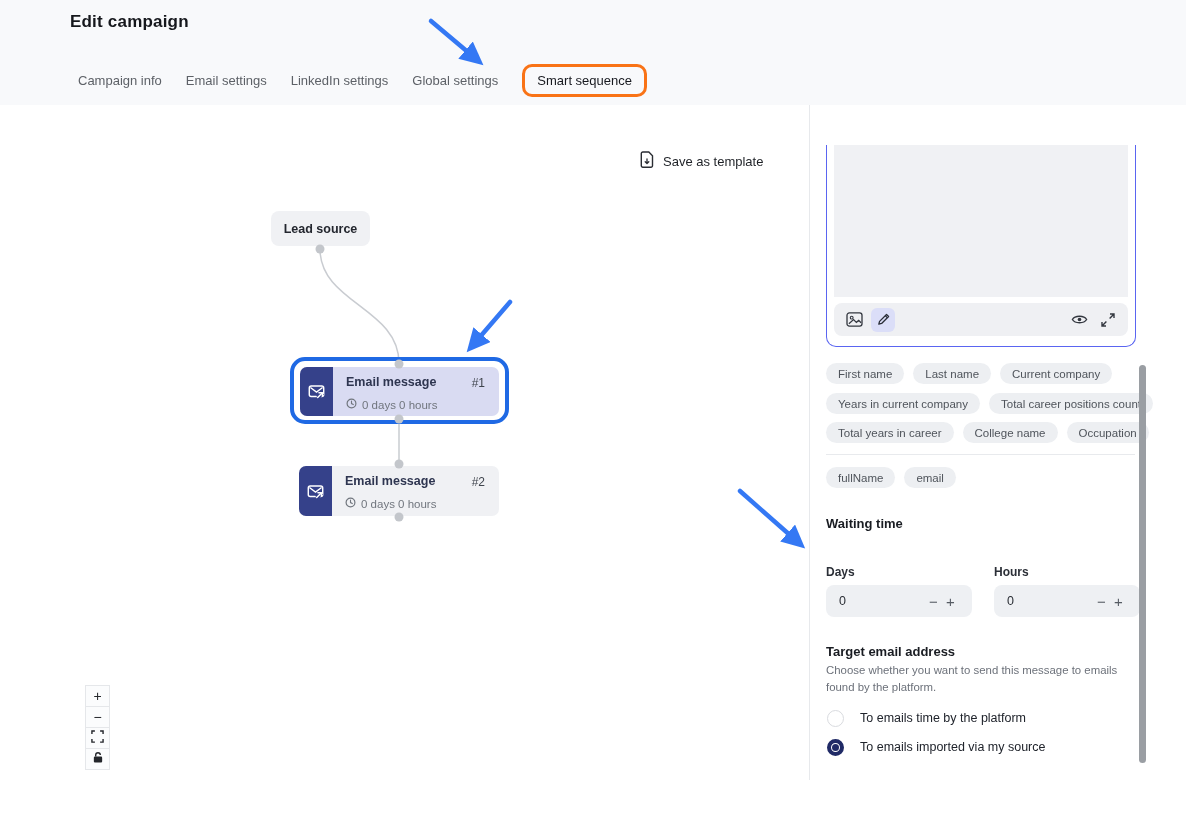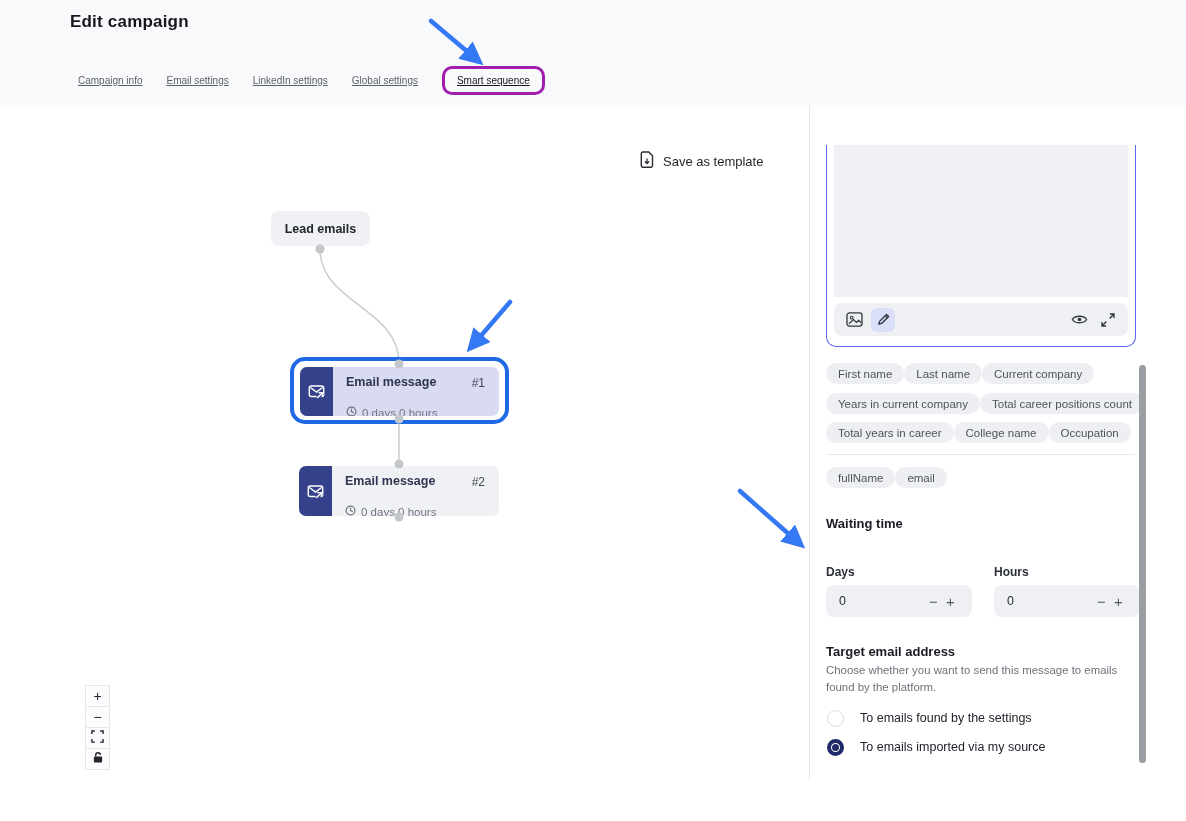--- a/index.html
+++ b/index.html
@@ -4,61 +4,61 @@
 <style>
   * { margin:0; padding:0; box-sizing:border-box; }
   html,body { width:1186px; height:821px; overflow:hidden; background:#fff;
     font-family:"Liberation Sans", sans-serif; }
   .stage { position:relative; width:1186px; height:821px; background:#fff; overflow:hidden; }
 
   
   .header { position:absolute; left:0; top:0; width:1186px; height:105px; background:#f8f9fb; }
   .page-title { position:absolute; left:70px; top:12px; font-size:17px; font-weight:bold; color:#15171c; letter-spacing:.2px; }
   .tabs { position:absolute; left:78px; top:62px; height:36px; display:flex; align-items:center; gap:24px; }
-  .tab { font-size:10px; color:#5d6167; white-space:nowrap; cursor:pointer;text-decoration:underline; }
-  .tab.active { color:#17191f; font-weight:500; border:3px solid #a21caf; border-radius:10px; padding:6px 12px; }
+  .tab { font-size:13px; color:#5d6167; white-space:nowrap; cursor:pointer; }
+  .tab.active { color:#17191f; font-weight:500; border:3px solid #f97316; border-radius:10px; padding:6px 12px; }
 
   
   .save-btn { position:absolute; left:640px; top:151px; display:flex; align-items:center; gap:9px;
     font-size:13px; font-weight:500; color:#1e2126; cursor:pointer; }
   .divider-v { position:absolute; left:809px; top:105px; width:1px; height:675px; background:#e7e9ec; }
 
   .flow-svg { position:absolute; left:0; top:0; z-index:1; pointer-events:none; }
   .node-lead { position:absolute; left:271px; top:211px; width:99px; height:35px; background:#f0f1f4;
     border-radius:8px; display:flex; align-items:center; justify-content:center;
     font-size:12.5px; font-weight:600; color:#23262e; z-index:3; cursor:pointer; }
   .ring { position:absolute; left:290px; top:357px; width:219px; height:67px;
     border:4px solid #1f69e4; border-radius:15px; z-index:2; pointer-events:none; }
   .node { position:absolute; display:flex; border-radius:7px; overflow:hidden; z-index:3; cursor:pointer; }
   .node1 { left:300px; top:367px; width:199px; height:49px; background:#d9dbf2; }
   .node2 { left:299px; top:466px; width:200px; height:50px; background:#f0f1f4; }
   .node-icon { width:33px; background:#35418a; display:flex; align-items:center; justify-content:center; flex-shrink:0; }
   .node-body { flex:1; padding:8px 0 8px 13px; position:relative; }
   .node-title { font-size:12.5px; font-weight:bold; color:#2e3550; }
-  .node-sub { display:flex; align-items:center; gap:5px; font-size:11.5px; color:#71767e; margin-top:17px; }
+  .node-sub { display:flex; align-items:center; gap:5px; font-size:11.5px; color:#71767e; margin-top:9px; }
   .node-index { position:absolute; right:14px; top:9px; font-size:12px; color:#3f444d; }
   .dot { position:absolute; width:9px; height:9px; border-radius:50%; background:#c3c6cb;
     transform:translate(-50%,-50%); z-index:4; cursor:crosshair; }
 
   .zoomctl { position:absolute; left:85px; top:686px; z-index:3; }
   .zbtn { width:25px; height:22px; background:#fbfcfd; border:1px solid #e5e7ea; margin-top:-1px;
     display:flex; align-items:center; justify-content:center; color:#24262b; font-size:14px; cursor:pointer; }
 
   
   .editor-card { position:absolute; left:826px; top:145px; width:310px; height:202px;
     border:1.5px solid #5a65f1; border-top:none; border-radius:0 0 10px 10px; background:#fff; }
   .editor-content { margin:0 7px; height:152px; background:#f0f1f4; }
   .editor-toolbar { margin:6px 7px 0; height:33px; background:#eff0f3; border-radius:8px;
     display:flex; align-items:center; padding:0 8px; gap:5px; }
   .tb-btn { width:24px; height:24px; display:flex; align-items:center; justify-content:center;
     border-radius:6px; color:#33373f; cursor:pointer; }
   .tb-btn.active-tool { background:#dbdef8; }
   .tb-spacer { flex:1; }
 
-  .chip-row { position:absolute; left:826px; display:flex; }
+  .chip-row { position:absolute; left:826px; display:flex; gap:9px; }
   .chip { height:21px; padding:0 12px; background:#edeff2; border-radius:11px; font-size:11.5px;
     color:#4f545b; display:flex; align-items:center; white-space:nowrap; cursor:pointer; }
   .chips-divider { position:absolute; left:826px; top:454px; width:309px; height:1px; background:#e8eaed; }
 
   .sec-title { position:absolute; left:826px; font-size:13px; font-weight:bold; color:#191c22; }
   .sec-desc { position:absolute; left:826px; font-size:11.4px; color:#6c717a; width:318px; line-height:1.5; }
   .field-label { position:absolute; font-size:12px; font-weight:600; color:#2b2f37; }
   .stepper { position:absolute; top:585px; width:146px; height:32px; background:#eef0f3; border-radius:8px;
     display:flex; align-items:center; padding:0 13px; }
   .stepper .val { flex:1; font-size:12.5px; color:#2a2e35; }
@@ -103,21 +103,21 @@
     </span>
     <span>Save as template</span>
   </div>
 
   <svg class="flow-svg" width="810" height="700">
     <path d="M320 249 C320 303 399 308 399 363" fill="none" stroke="#c9ccd1" stroke-width="1.5"></path>
     <path d="M399 419 L399 464" fill="none" stroke="#c9ccd1" stroke-width="1.5"></path>
   </svg>
 
   <div class="node-lead">
-    <span>Lead emails</span>
+    <span>Lead source</span>
   </div>
 
   <div class="ring"></div>
   <div class="node node1">
     <div class="node-icon">
       <svg width="19" height="19" viewBox="0 0 20 20">
           <rect x="2.4" y="4.2" width="15.2" height="11" rx="2" fill="none" stroke="#fff" stroke-width="1.5"></rect>
           <path d="M3.6 5.8 10 10.6l6.4-4.8" fill="none" stroke="#fff" stroke-width="1.5"></path>
           <path d="M11.3 16.2 16 11.5" stroke="#35418a" stroke-width="5"></path>
           <path d="M11.3 16.2 16 11.5" stroke="#fff" stroke-width="1.5" stroke-linecap="round"></path>
@@ -250,21 +250,21 @@
   <div class="stepper" style="left:994px">
     <span class="val">0</span>
     <span class="step-btn">−</span>
     <span class="step-btn">+</span>
   </div>
 
   <div class="sec-title" style="top:644px">Target email address</div>
   <div class="sec-desc" style="top:662px;width:316px">Choose whether you want to send this message to emails found by the platform.</div>
   <div class="option" style="top:708px">
     <span class="radio unsel"></span>
-    <span class="option-label">To emails found by the settings</span>
+    <span class="option-label">To emails time by the platform</span>
   </div>
   <div class="option" style="top:737px">
     <span class="radio sel"></span>
     <span class="option-label">To emails imported via my source</span>
   </div>
 
   <div class="scrollbar"></div>
 
   <svg class="arrows" width="1186" height="821">
     <defs>

